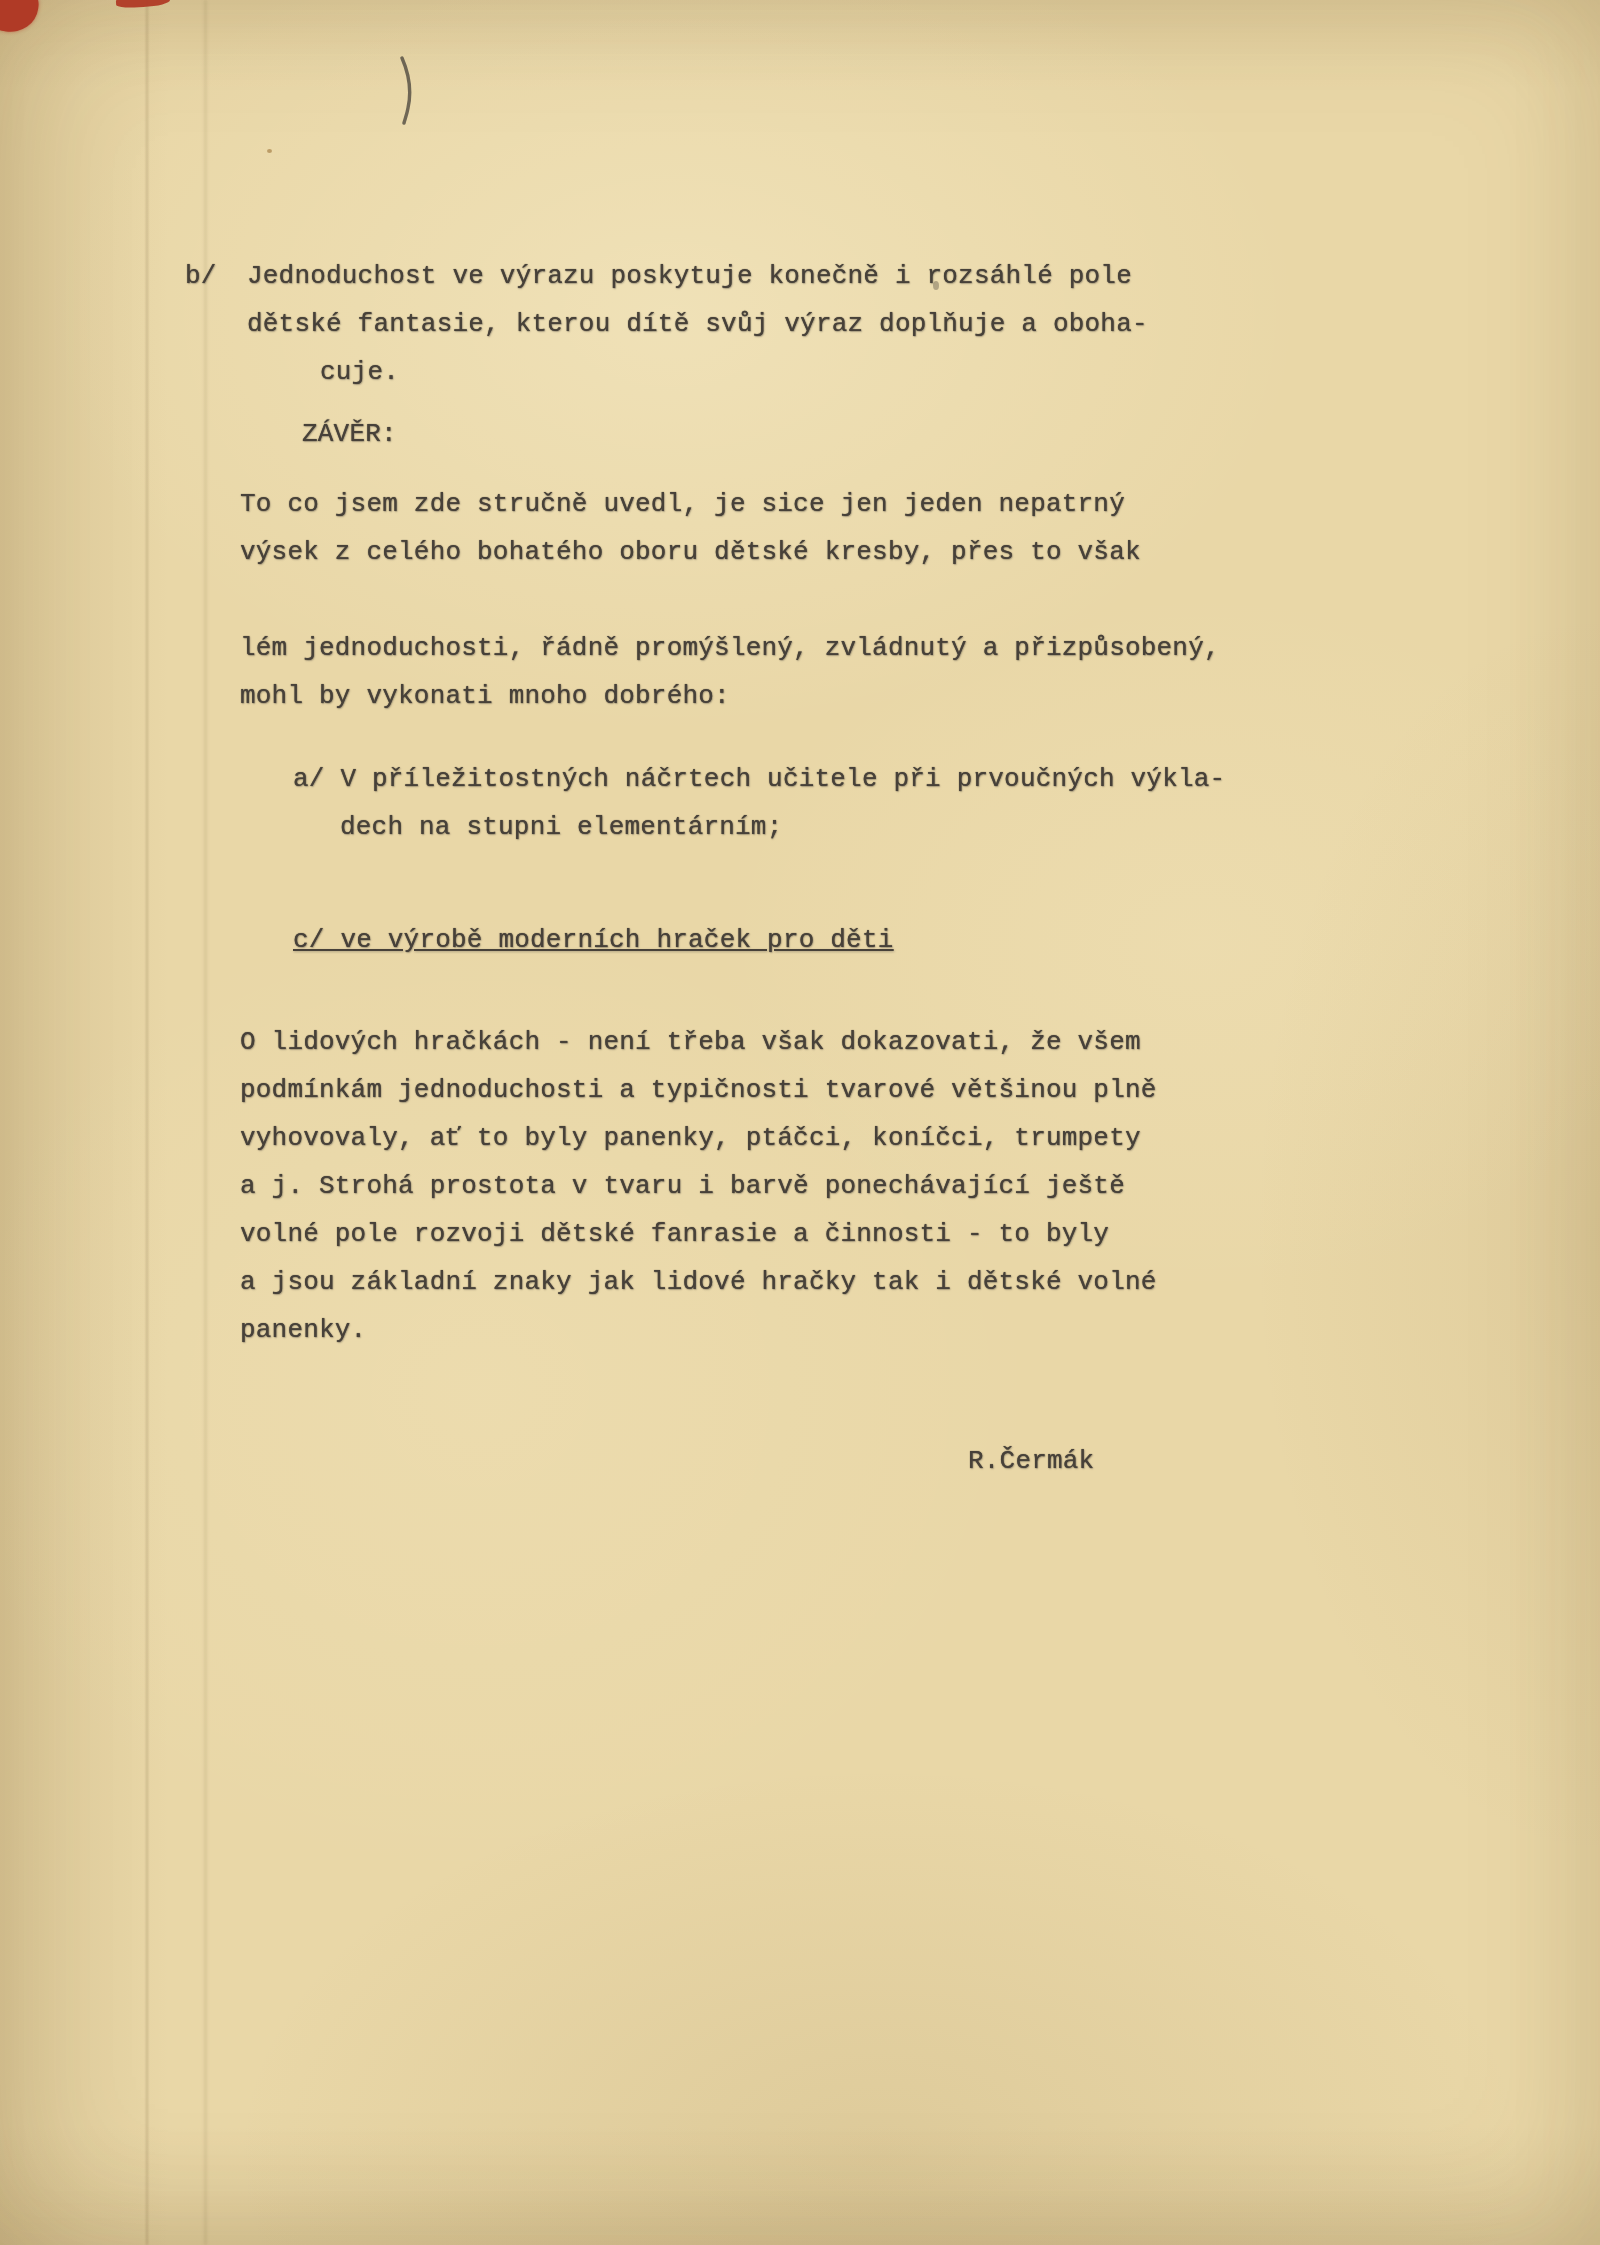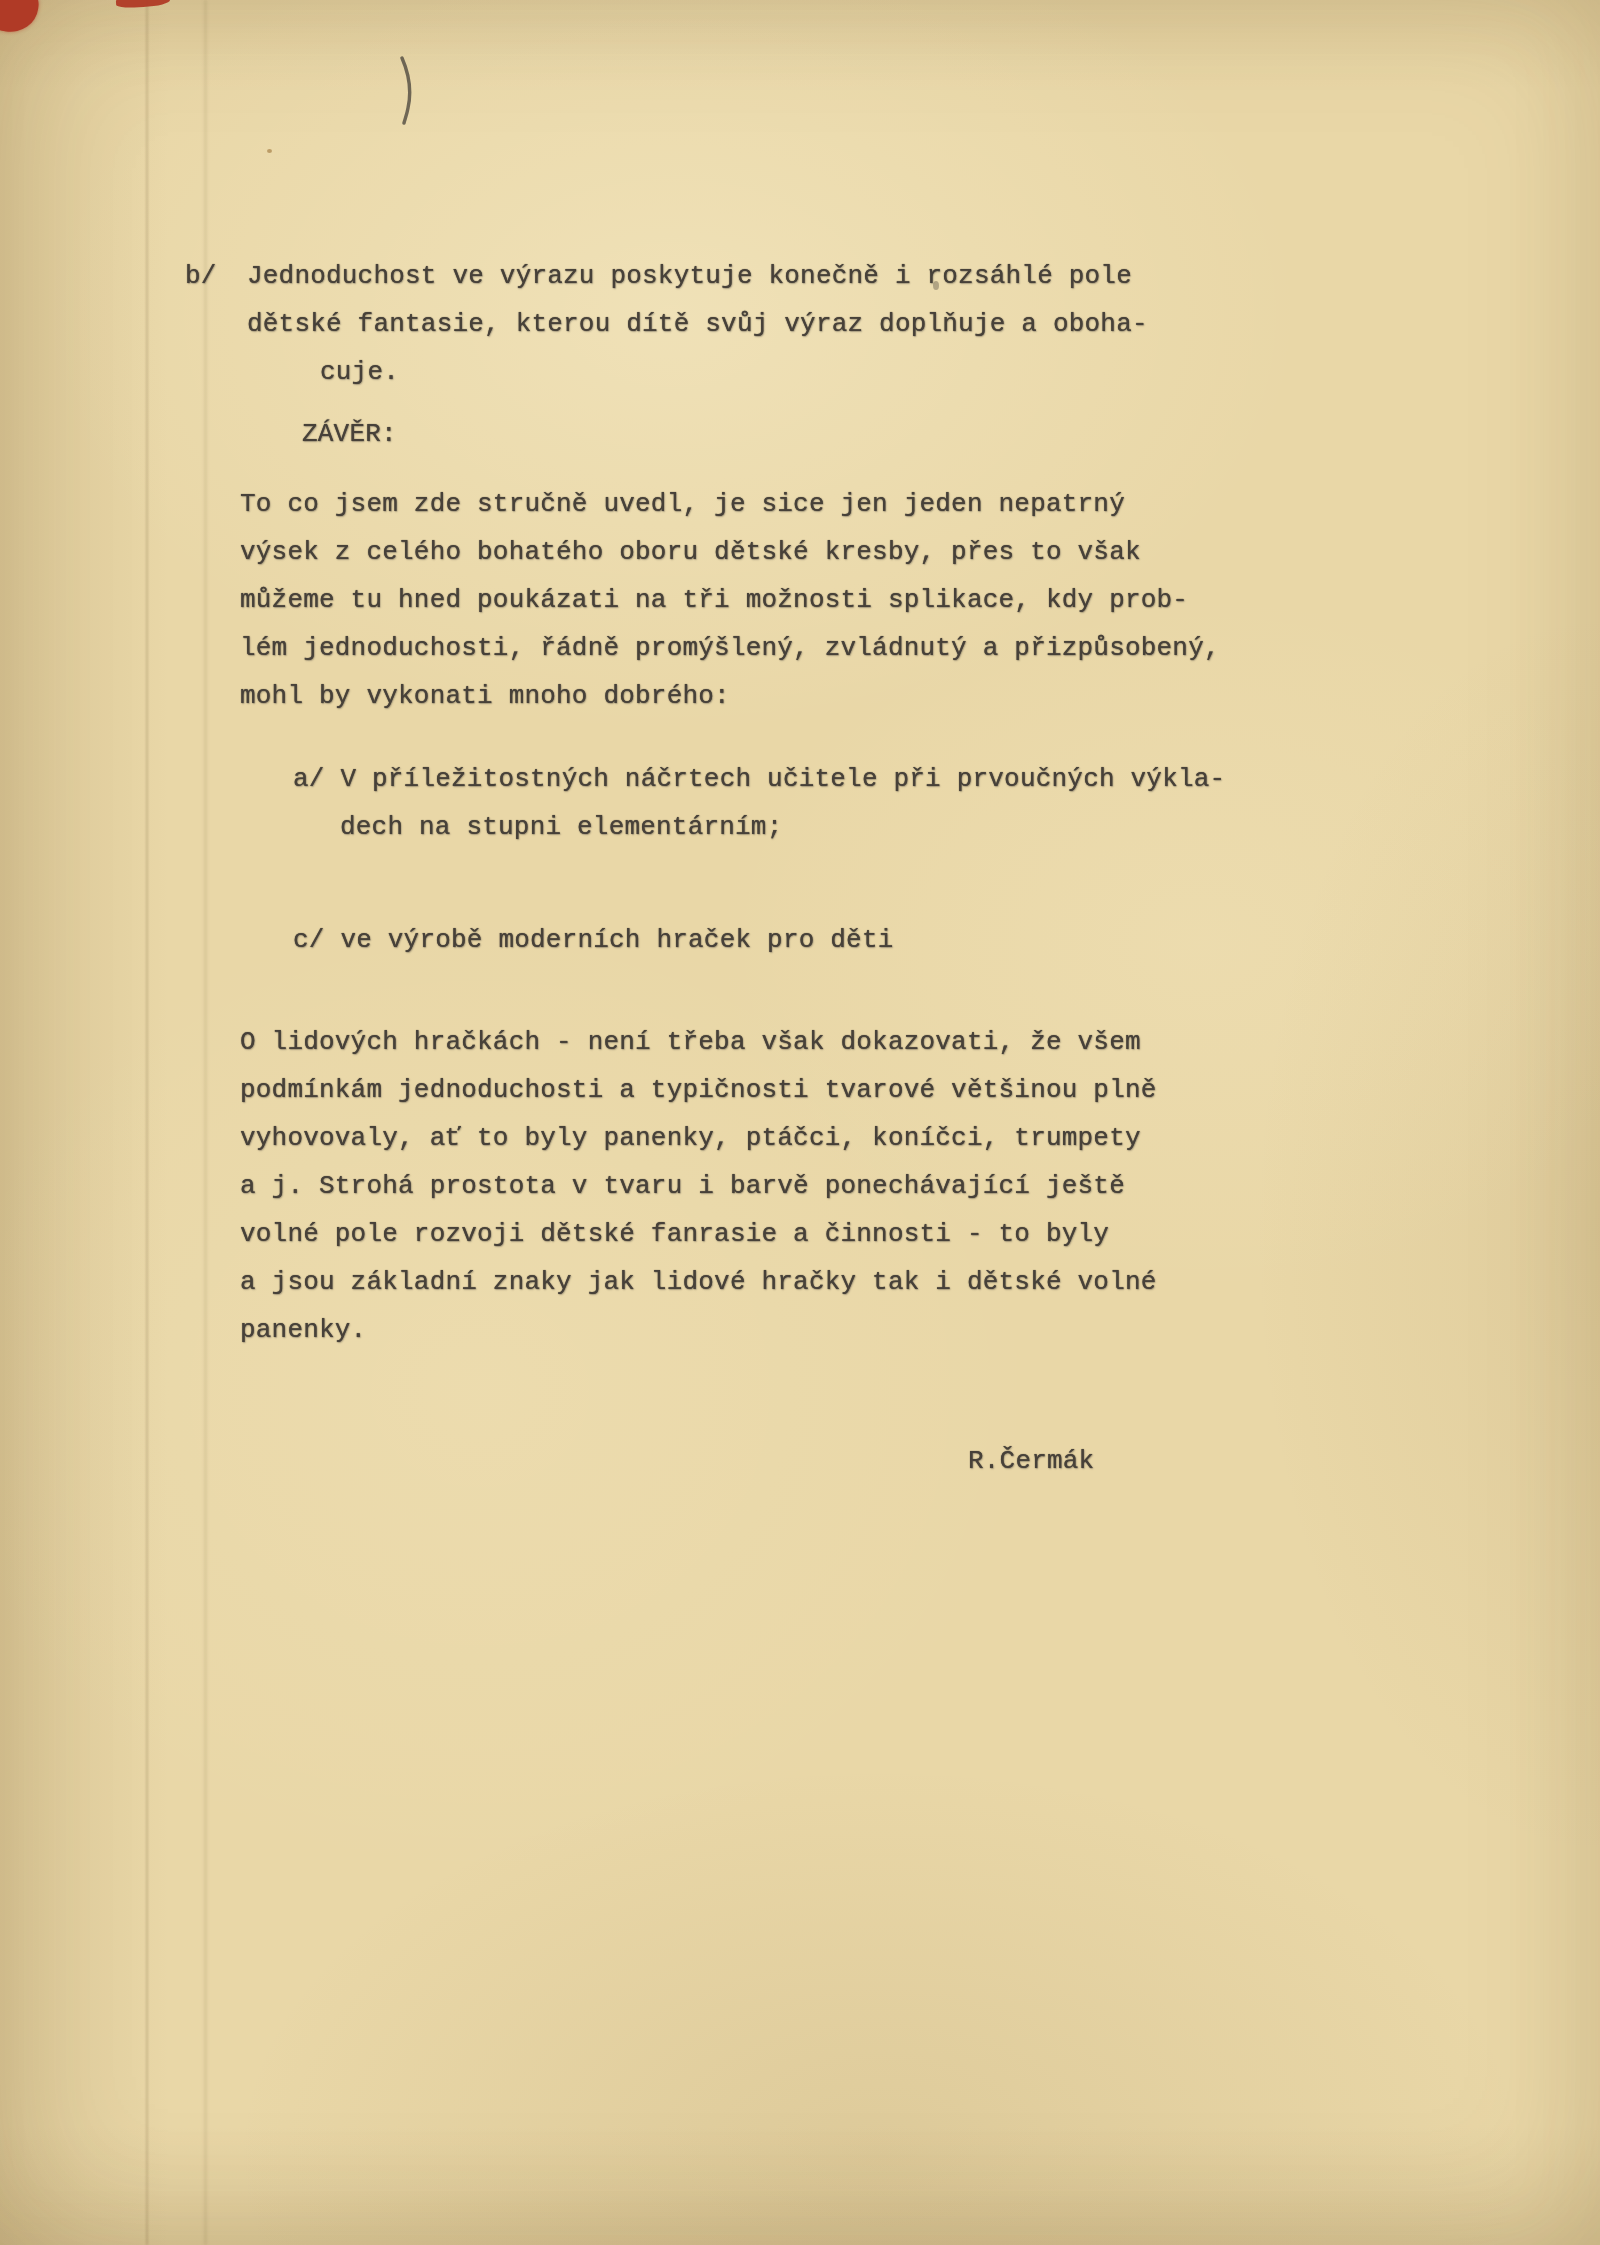--- a/index.html
+++ b/index.html
@@ -75,27 +75,26 @@
 
   <div class="l" style="left:185px; top:252px;">b/</div>
   <div class="l" style="left:247px; top:252px;">Jednoduchost ve výrazu poskytuje konečně i rozsáhlé pole</div>
   <div class="l" style="left:247px; top:300px;">dětské fantasie, kterou dítě svůj výraz doplňuje a oboha-</div>
   <div class="l" style="left:320px; top:348px;">cuje.</div>
 
   <div class="l" style="left:302px; top:410px;">ZÁVĚR:</div>
 
   <div class="l" style="left:240px; top:480px;">To co jsem zde stručně uvedl, je sice jen jeden nepatrný</div>
   <div class="l" style="left:240px; top:528px;">výsek z celého bohatého oboru dětské kresby, přes to však</div>
-  <div class="l" style="left:240px; top:576px;">můžeme tu hned poukázati na tři možnosti splikace, kdy prob-</div>
   <div class="l" style="left:240px; top:624px;">lém jednoduchosti, řádně promýšlený, zvládnutý a přizpůsobený,</div>
   <div class="l" style="left:240px; top:672px;">mohl by vykonati mnoho dobrého:</div>
 
   <div class="l" style="left:340px; top:803px;">dech na stupni elementárním;</div>
   <div class="l" style="left:293px; top:755px;">a/ V příležitostných náčrtech učitele při prvoučných výkla-</div>
-  <div class="l" style="left:293px; top:916px;">c/ ve výrobě moderních hraček pro děti</div>
+  <div class="l" style="left:293px; top:916px;text-decoration:underline;">c/ ve výrobě moderních hraček pro děti</div>
 
   <div class="l" style="left:240px; top:1018px;">O lidových hračkách - není třeba však dokazovati, že všem</div>
   <div class="l" style="left:240px; top:1114px;">vyhovovaly, ať to byly panenky, ptáčci, koníčci, trumpety</div>
   <div class="l" style="left:240px; top:1066px;">podmínkám jednoduchosti a typičnosti tvarové většinou plně</div>
   <div class="l" style="left:240px; top:1162px;">a j. Strohá prostota v tvaru i barvě ponechávající ještě</div>
   <div class="l" style="left:240px; top:1210px;">volné pole rozvoji dětské fanrasie a činnosti - to byly</div>
   <div class="l" style="left:240px; top:1258px;">a jsou základní znaky jak lidové hračky tak i dětské volné</div>
   <div class="l" style="left:240px; top:1306px;">panenky.</div>
 
   <div class="l" style="left:968px; top:1437px;">R.Čermák</div>

